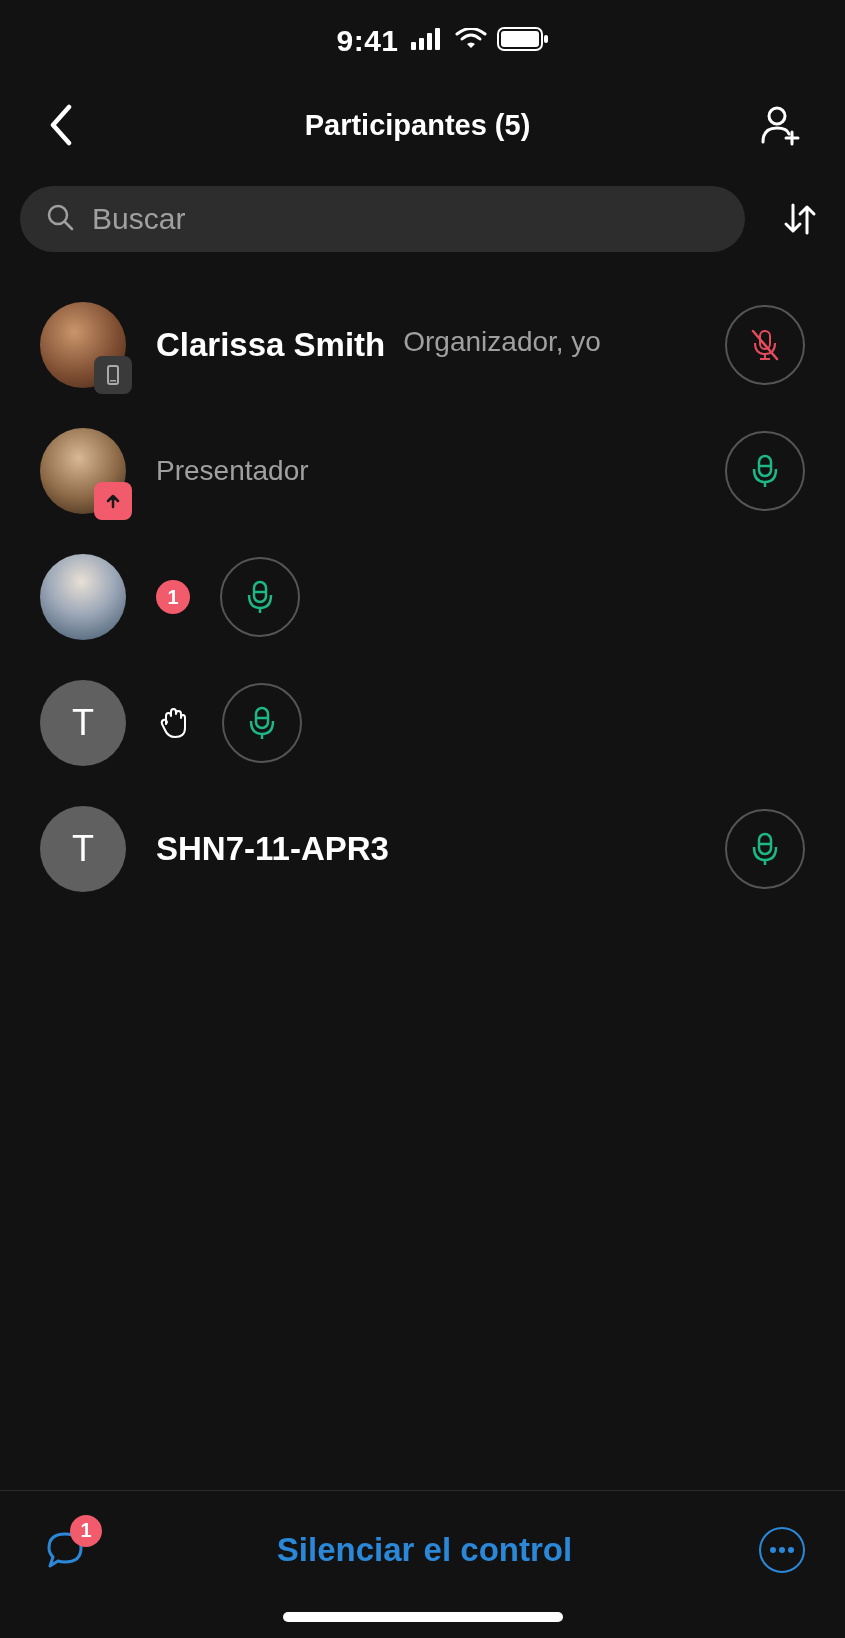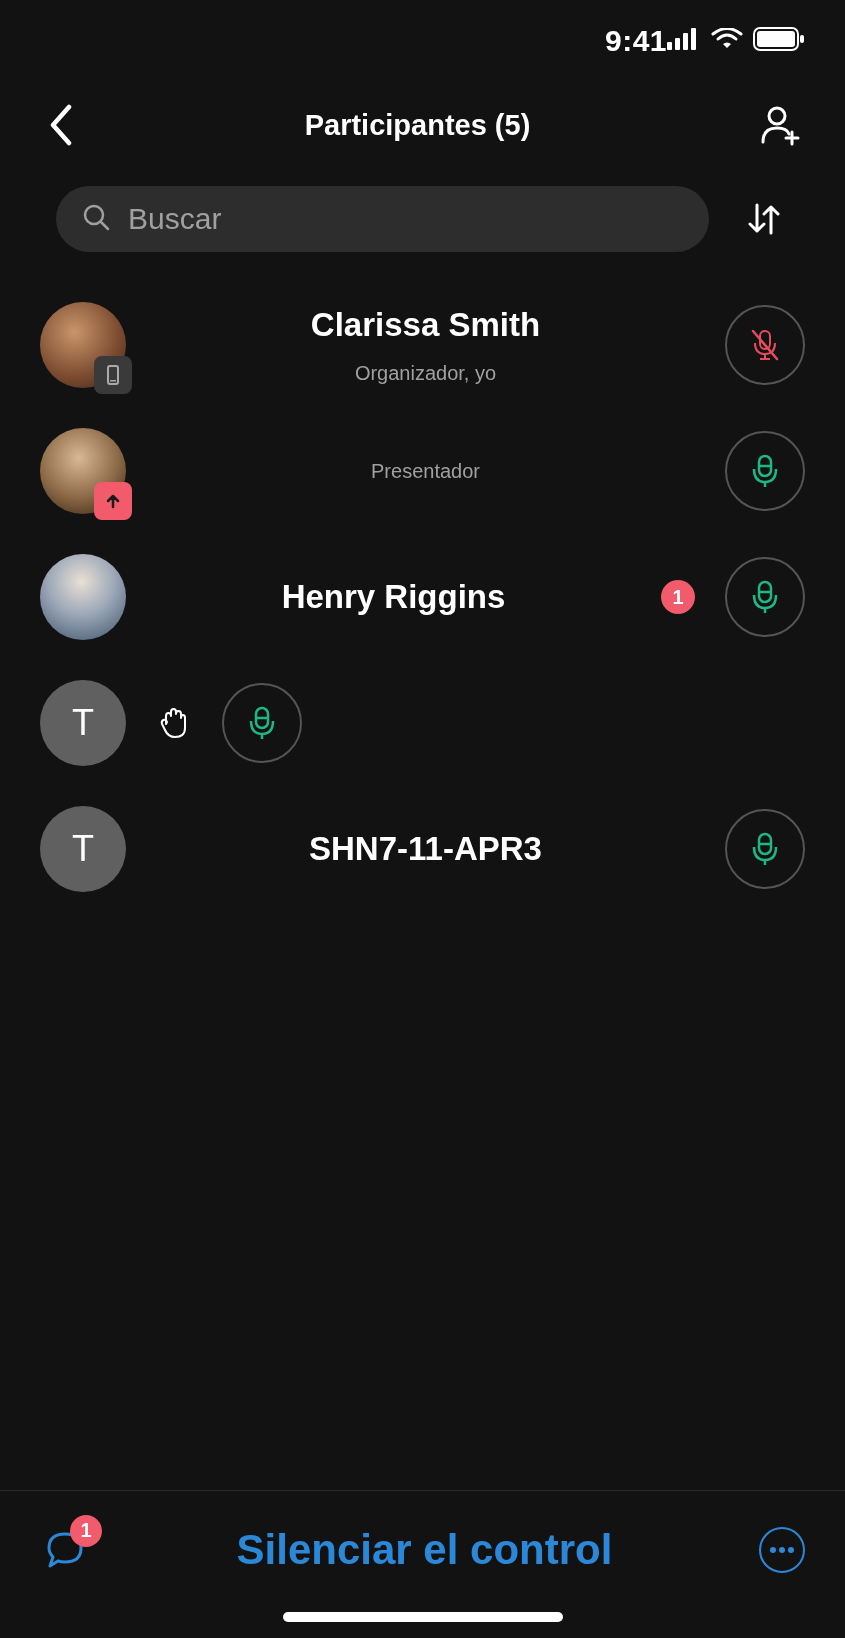--- a/index.html
+++ b/index.html
@@ -1,52 +1,52 @@
 <!DOCTYPE html>
 <html><head>
   <meta charset="utf-8">
   <style>
     * { margin: 0; padding: 0; box-sizing: border-box; font-family: -apple-system, BlinkMacSystemFont, 'Segoe UI', sans-serif; }
     body { background: #121212; color: #fff; width: 845px; height: 1638px; overflow: hidden; position: relative; }
 
-    .status-bar { display: flex; justify-content: flex-end; align-items: center; padding: 22px 40px 10px 40px; height: 70px; }
+    .status-bar { display: flex; justify-content: center; align-items: center; padding: 22px 40px 10px 40px; height: 70px; gap: 12px; }
     .status-time { font-size: 30px; font-weight: 600; letter-spacing: 0.5px; margin-left: 40px; }
     .status-right { display: flex; align-items: center; gap: 10px; }
 
     .header { display: flex; align-items: center; justify-content: space-between; padding: 30px 40px 30px 40px; }
     .back-btn { width: 40px; height: 50px; display: flex; align-items: center; justify-content: center; }
     .header-title { font-size: 29px; font-weight: 700; text-align: center; flex: 1; }
     .add-user-btn { width: 50px; height: 50px; display: flex; align-items: center; justify-content: center; }
 
-    .search-row { display: flex; align-items: center; padding: 0 56px; gap: 30px; margin-top: 6px; }
+    .search-row { display: flex; align-items: center; padding: 0 20px; gap: 30px; margin-top: 6px; }
     .search-box { flex: 1; background: #2d2d2d; border-radius: 34px; height: 66px; display: flex; align-items: center; padding: 0 26px; gap: 18px; }
     .search-input { background: transparent; border: none; outline: none; color: #a0a0a0; font-size: 30px; flex: 1; font-family: inherit; }
     .search-input::placeholder { color: #a0a0a0; }
     .sort-btn { width: 50px; height: 50px; display: flex; align-items: center; justify-content: center; }
 
     .participant-list { padding: 30px 40px 0 40px; }
     .participant-row { display: flex; align-items: center; padding: 20px 0; gap: 30px; }
     .avatar-wrap { position: relative; width: 86px; height: 86px; flex-shrink: 0; }
     .avatar-circle { width: 86px; height: 86px; border-radius: 50%; background: #606060; display: flex; align-items: center; justify-content: center; font-size: 36px; font-weight: 400; color: #fff; overflow: hidden; }
     .avatar-overlay { position: absolute; right: -6px; bottom: -6px; width: 38px; height: 38px; border-radius: 8px; display: flex; align-items: center; justify-content: center; }
     .avatar-overlay.phone { background: #3a3a3a; }
     .avatar-overlay.screen { background: #f15b6c; }
 
-    .participant-info { flex: 1; display: flex; flex-direction: column; gap: 18px; align-items: center; }
+    .participant-info { flex: 1; display: flex; gap: 18px; }
     .participant-name { font-size: 33px; font-weight: 600; color: #fff; }
-    .participant-role { font-size: 20px; color: #a0a0a0; }
+    .participant-role { font-size: 28px; color: #a0a0a0; }
     .participant-icons { display: flex; align-items: center; gap: 20px; }
     .status-badge { width: 34px; height: 34px; border-radius: 50%; background: #f15b6c; color: #fff; display: flex; align-items: center; justify-content: center; font-size: 20px; font-weight: 700; }
     .hand-icon { width: 36px; height: 36px; display: flex; align-items: center; justify-content: center; }
     .mic-btn { width: 80px; height: 80px; border-radius: 50%; border: 2.5px solid #555; display: flex; align-items: center; justify-content: center; flex-shrink: 0; }
 
     .bottom-bar { position: absolute; bottom: 0; left: 0; right: 0; border-top: 1px solid #2a2a2a; height: 148px; display: flex; align-items: center; padding: 0 40px 30px 40px; justify-content: space-between; }
     .chat-btn { position: relative; width: 50px; height: 50px; display: flex; align-items: center; justify-content: center; }
     .chat-badge { position: absolute; top: -10px; right: -12px; width: 32px; height: 32px; border-radius: 50%; background: #f15b6c; color: #fff; display: flex; align-items: center; justify-content: center; font-size: 20px; font-weight: 700; }
-    .mute-all-btn { color: #2b88d8; font-size: 42px; font-weight: 600; }
+    .mute-all-btn { color: #2b88d8; font-size: 33px; font-weight: 600; }
     .more-btn { width: 46px; height: 46px; border: 2.5px solid #2b88d8; border-radius: 50%; display: flex; align-items: center; justify-content: center; }
 
     .home-indicator { position: absolute; bottom: 16px; left: 50%; transform: translateX(-50%); width: 280px; height: 10px; background: #fff; border-radius: 5px; }
   </style>
 </head>
 <body>
 
 <div class="status-bar">
   <div class="status-time">9:41</div>
   <div class="status-right">
@@ -154,23 +154,20 @@
         <path d="M4 17 Q4 30 15 30 Q26 30 26 17" stroke="#1db886" stroke-width="2.5" fill="none"></path>
         <path d="M15 30 L15 35" stroke="#1db886" stroke-width="2.5"></path>
       </svg>
     </div>
   </div>
 
   <div class="participant-row">
     <div class="avatar-wrap">
       <div class="avatar-circle" style="background: radial-gradient(circle at 48% 32%, #e8e0d5 0%, #9da8b8 45%, #3a5268 100%);"></div>
     </div>
-    <div class="participant-info">
-      <div class="participant-name">Henry Riggins</div>
-    </div>
     <div class="participant-icons">
       <div class="status-badge">1</div>
     </div>
     <div class="mic-btn">
       <svg width="30" height="38" viewBox="0 0 30 38">
         <rect x="9" y="4" width="12" height="20" rx="6" stroke="#1db886" stroke-width="2.5" fill="none"></rect>
         <path d="M9 14 L21 14" stroke="#1db886" stroke-width="2.5"></path>
         <path d="M4 17 Q4 30 15 30 Q26 30 26 17" stroke="#1db886" stroke-width="2.5" fill="none"></path>
         <path d="M15 30 L15 35" stroke="#1db886" stroke-width="2.5"></path>
       </svg>

